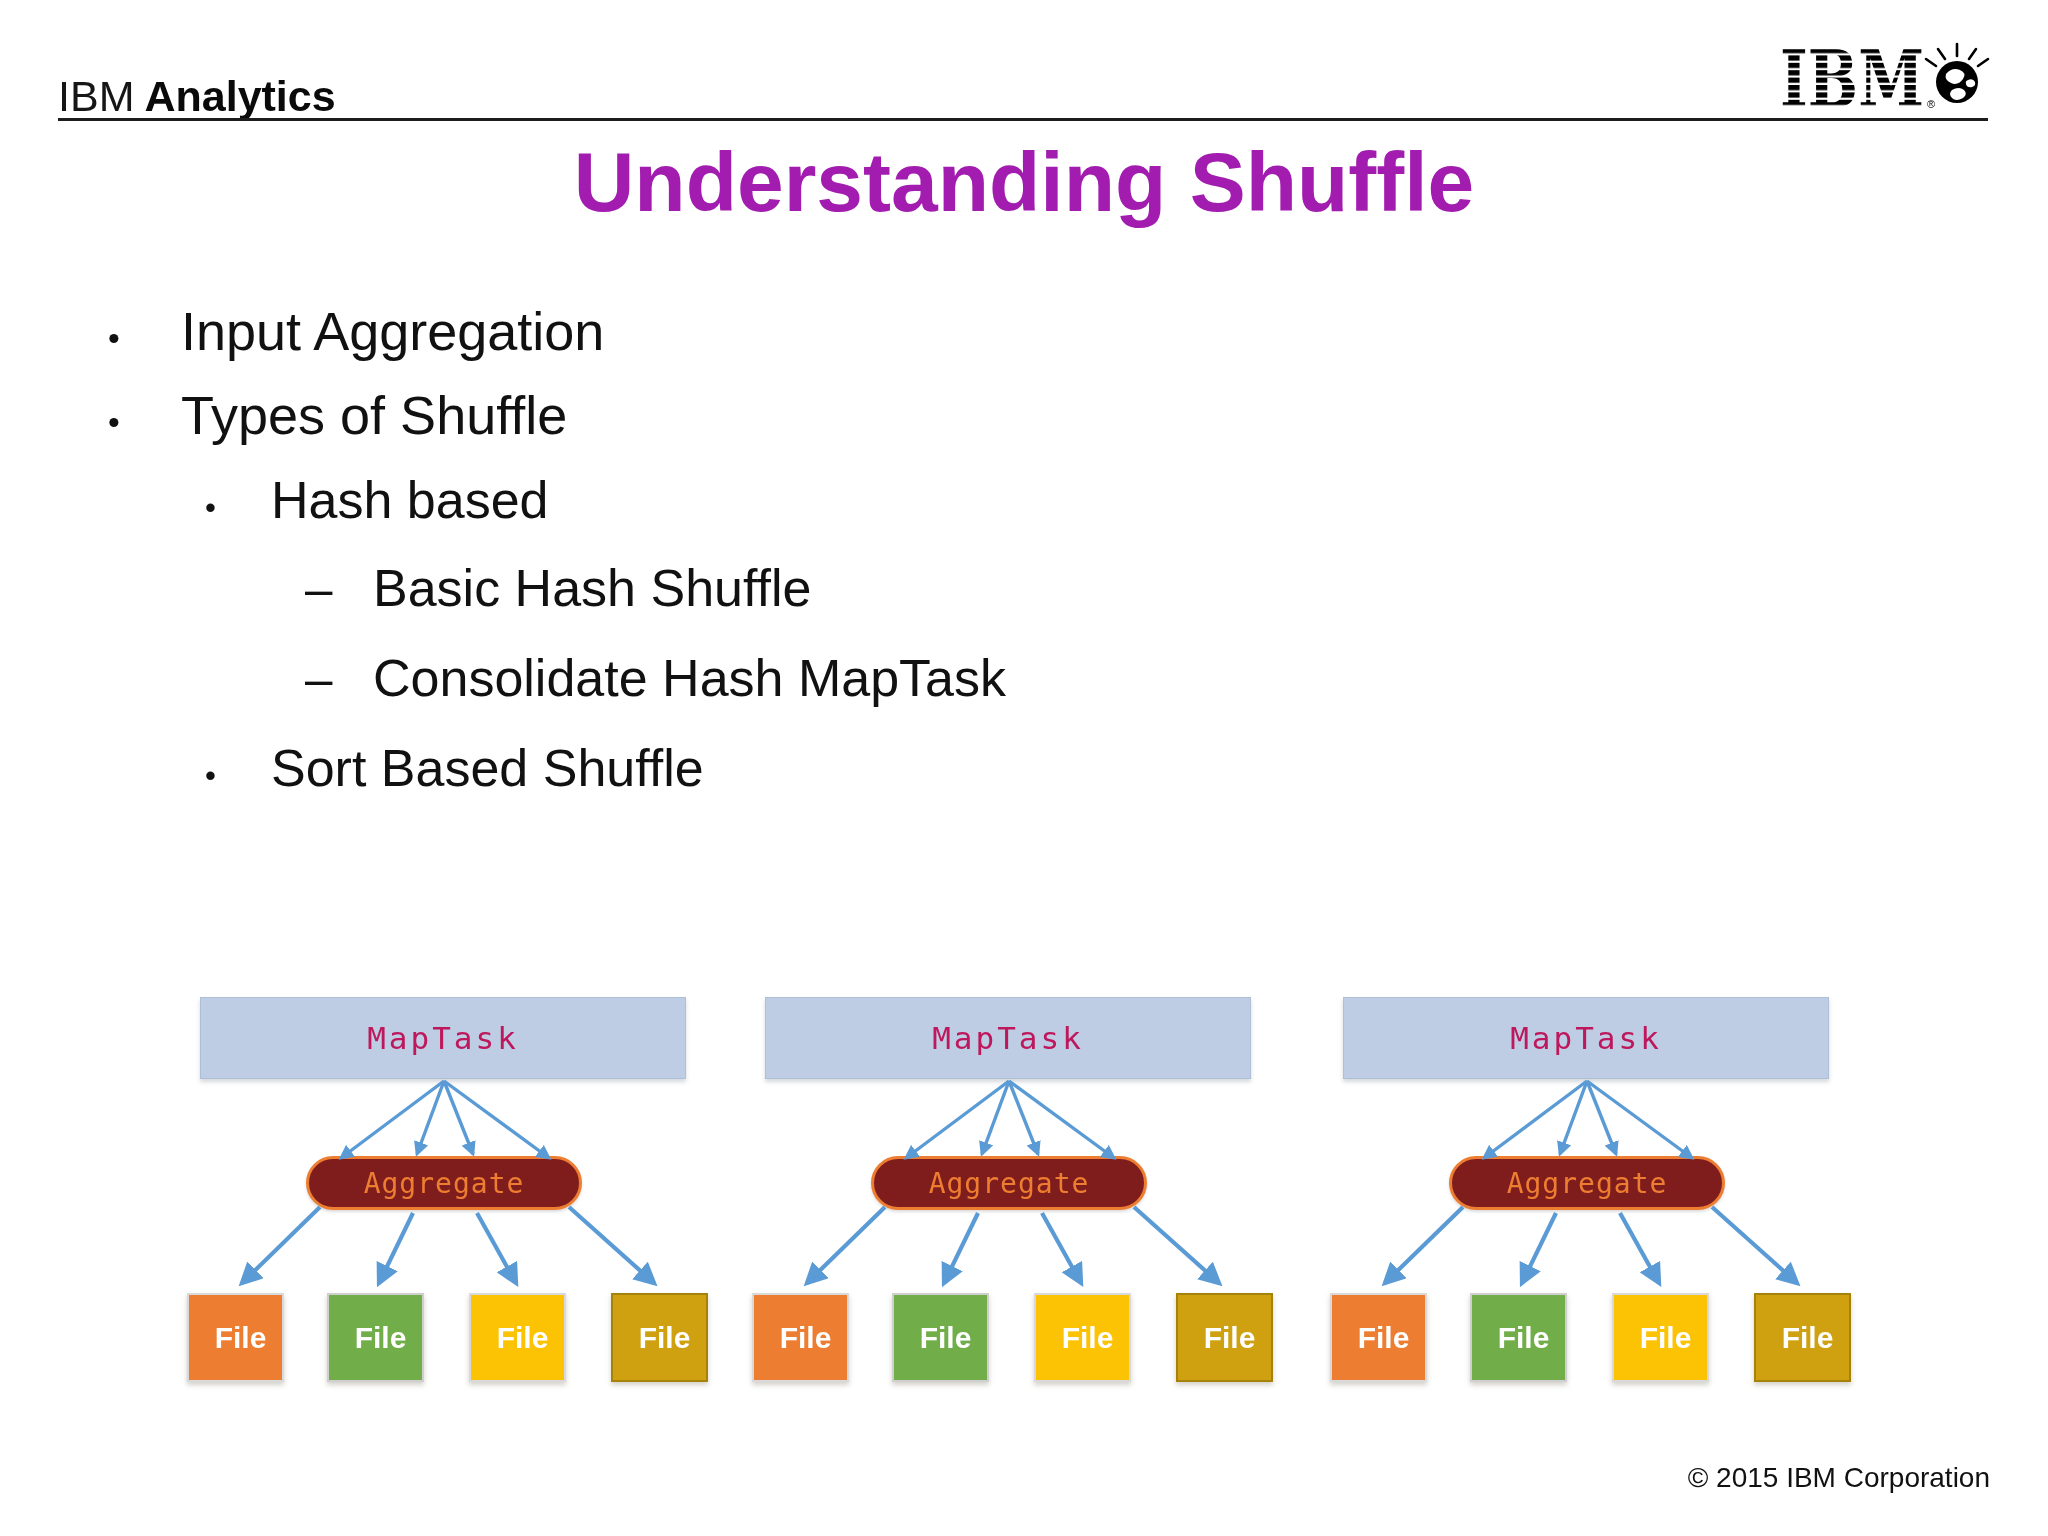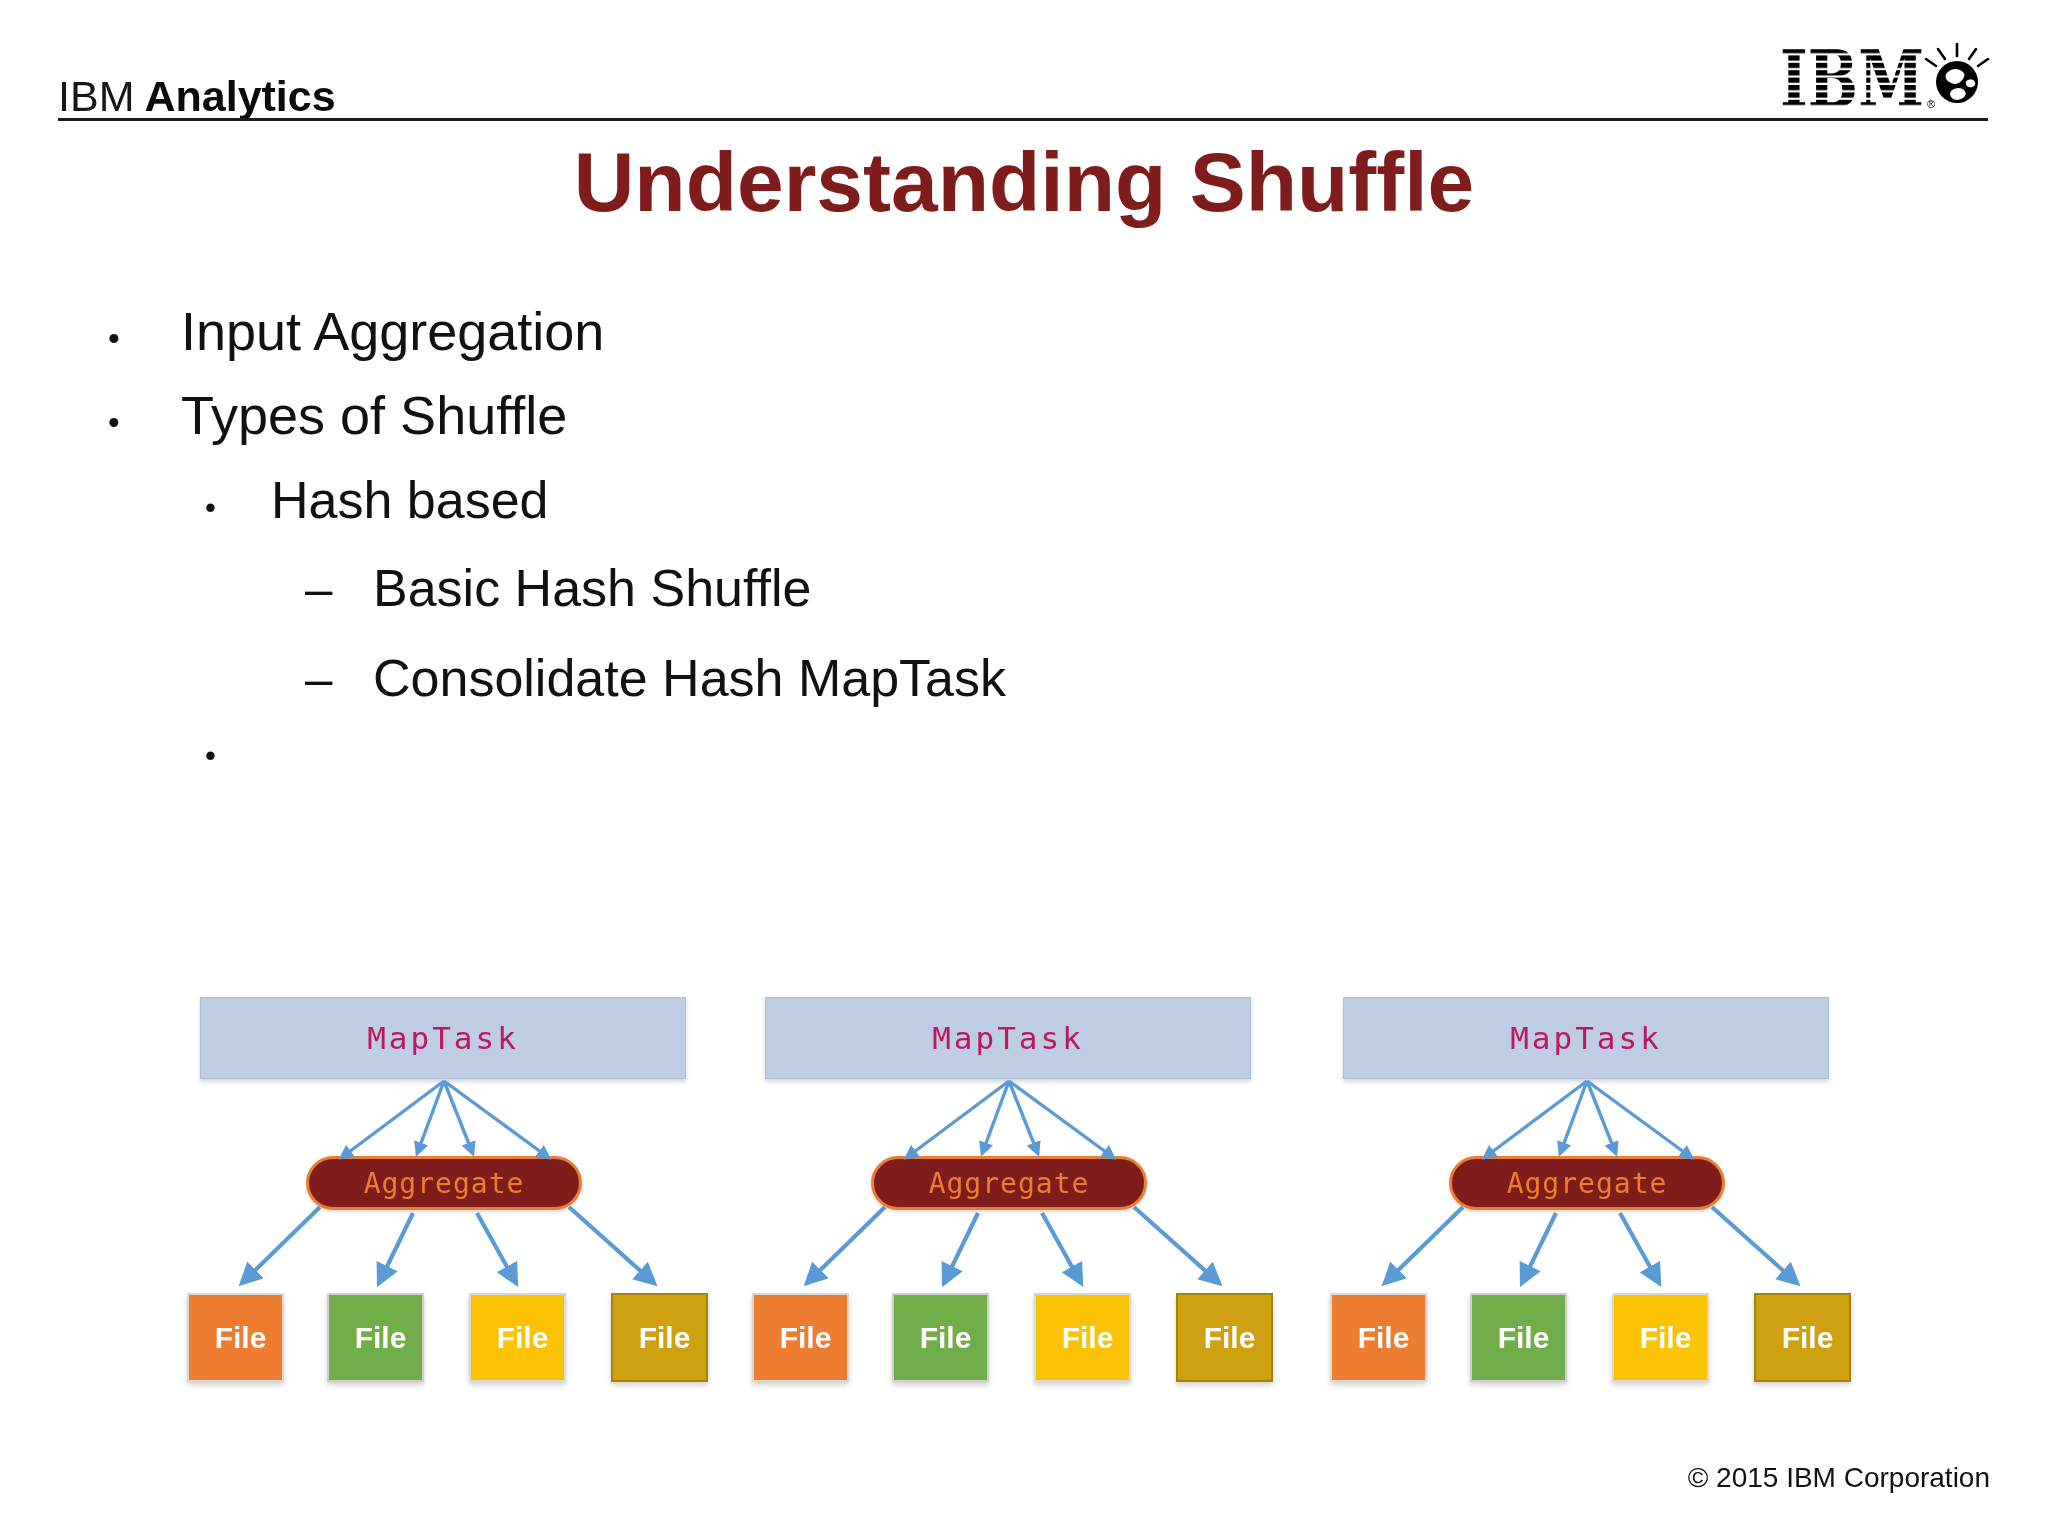--- a/index.html
+++ b/index.html
@@ -9,21 +9,21 @@
   }
   
   .brand{position:absolute;left:58px;top:72px;font-size:43px;letter-spacing:0;}
   .brand .ibm{font-weight:400;color:#161616;}
   .brand .bold{font-weight:700;color:#0a0a0a;margin-left:10px;}
   .header-rule{position:absolute;left:58px;top:118px;width:1930px;height:3px;background:#1c1c1c;}
   .ibm-logo{position:absolute;left:1780px;top:40px;}
   
   .slide-title{
     position:absolute;left:0;top:136px;width:2048px;text-align:center;
-    font-size:84px;font-weight:700;color:#7f1d1d;line-height:1.1;
+    font-size:84px;font-weight:700;color:#a21caf;line-height:1.1;
   }
   
   .bullet-row{position:absolute;display:flex;align-items:baseline;color:#111;}
   .bullet-row .marker{flex:0 0 auto;}
   .l1{left:108px;font-size:54px;}
   .l1 .marker{width:73px;font-size:0.62em;}
   .l2{left:205px;font-size:52px;}
   .l2 .marker{width:66px;font-size:0.6em;}
   .l3{left:305px;font-size:52px;}
   .l3 .marker{width:68px;font-size:0.95em;}
@@ -121,20 +121,21 @@
 <div class="bullet-row l3 b3">
   <span class="marker">–</span>
   <span class="text">Basic Hash Shuffle</span>
 </div>
 <div class="bullet-row l3 b4">
   <span class="marker">–</span>
   <span class="text">Consolidate Hash MapTask</span>
 </div>
 <div class="bullet-row l2 b5">
   <span class="marker">•</span>
+  <span class="text">Sort Based Shuffle</span>
 </div>
 
 <div class="diagram-group g0">
   <div class="maptask-box">MapTask</div>
   <div class="aggregate-pill">Aggregate</div>
   <div class="file-box f0">File</div>
   <div class="file-box f1">File</div>
   <div class="file-box f2">File</div>
   <div class="file-box f3">File</div>
   <svg class="arrow-layer" viewBox="0 0 524 392">

